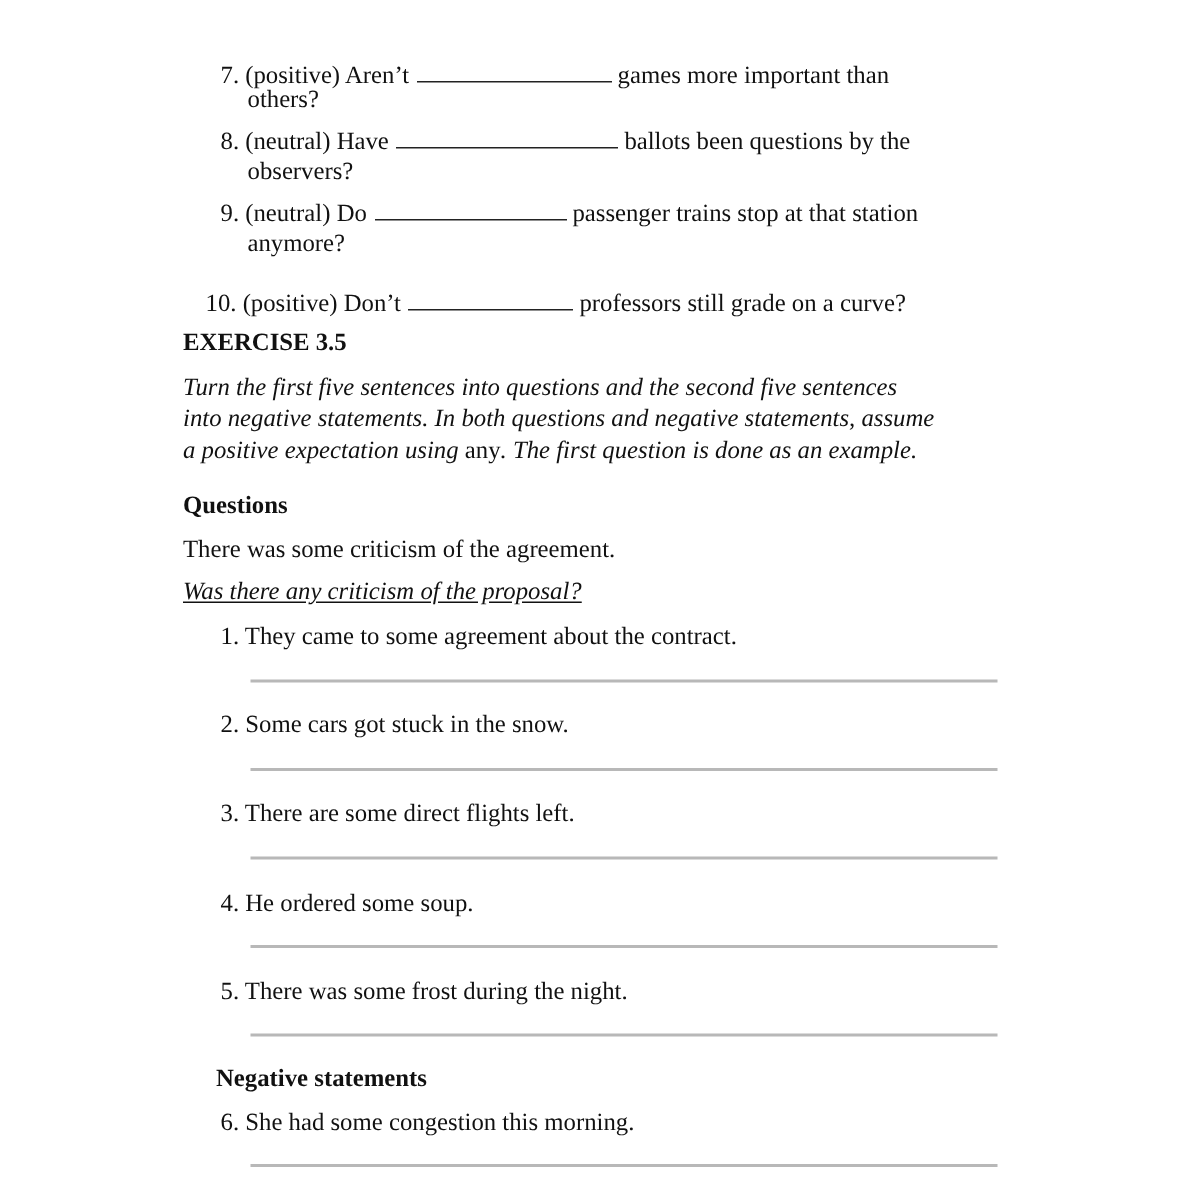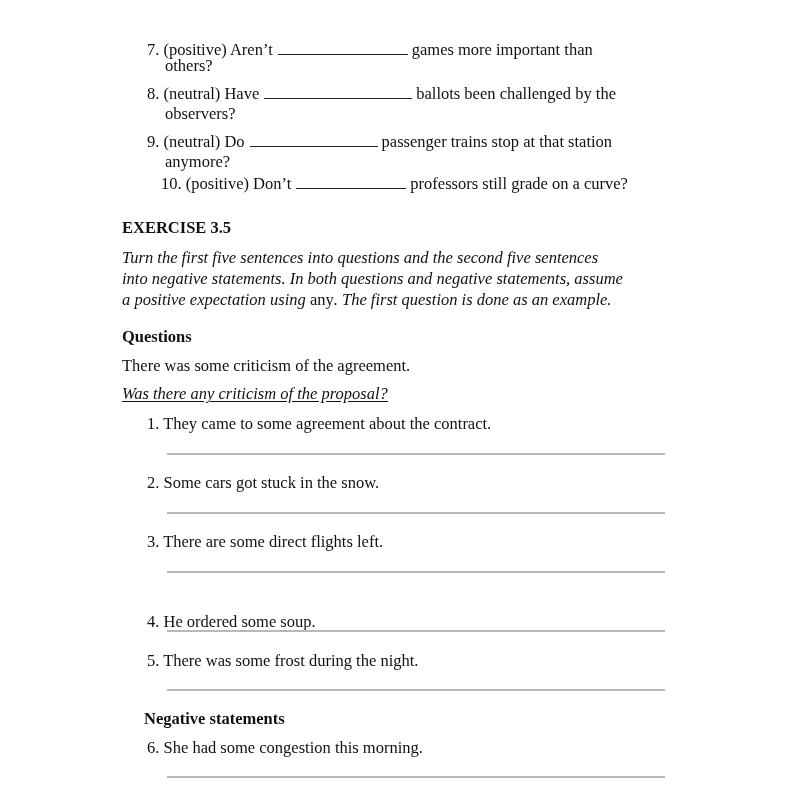--- a/index.html
+++ b/index.html
@@ -16,31 +16,31 @@
 <body>
 
 <div class="abs" style="left:147px; top:40px;">
   <span>7.</span>
   <span>(positive) Aren’t</span><span class="blank" style="width:130px;"></span><span>games more important than</span>
 </div>
 <div class="abs" style="left:165px; top:56px;">others?</div>
 
 <div class="abs" style="left:147px; top:84px;">
   <span>8.</span>
-  <span>(neutral) Have</span><span class="blank" style="width:148px;"></span><span>ballots been challenged by the</span>
+  <span>(neutral) Have</span><span class="blank" style="width:148px;"></span><span>ballots been questions by the</span>
 </div>
 <div class="abs" style="left:165px; top:104px;">observers?</div>
 
 <div class="abs" style="left:147px; top:132px;">
   <span>9.</span>
   <span>(neutral) Do</span><span class="blank" style="width:128px;"></span><span>passenger trains stop at that station</span>
 </div>
 <div class="abs" style="left:165px; top:152px;">anymore?</div>
 
-<div class="abs" style="left:137px; top:174px;margin-left:24px;">
+<div class="abs" style="left:137px; top:192px;">
   <span>10.</span>
   <span>(positive) Don’t</span><span class="blank" style="width:110px;"></span><span>professors still grade on a curve?</span>
 </div>
 
 <div class="abs bold" style="left:122px; top:218px;">EXERCISE 3.5</div>
 
 <div class="abs italic" style="left:122px; top:248px;">Turn the first five sentences into questions and the second five sentences</div>
 <div class="abs italic" style="left:122px; top:269px;">into negative statements. In both questions and negative statements, assume</div>
 <div class="abs" style="left:122px; top:290px;">
   <span class="italic">a positive expectation using </span><span>any</span><span class="italic">. The first question is done as an example.</span>
@@ -62,21 +62,21 @@
   <span>Some cars got stuck in the snow.</span>
 </div>
 <div class="ans-line" style="top:512px;"></div>
 
 <div class="abs" style="left:147px; top:532px;text-align:center;">
   <span>3.</span>
   <span>There are some direct flights left.</span>
 </div>
 <div class="ans-line" style="top:571px;"></div>
 
-<div class="abs" style="left:147px; top:592px;margin-top:20px;">
+<div class="abs" style="left:147px; top:592px;">
   <span>4.</span>
   <span>He ordered some soup.</span>
 </div>
 <div class="ans-line" style="top:630px;"></div>
 
 <div class="abs" style="left:147px; top:651px;">
   <span>5.</span>
   <span>There was some frost during the night.</span>
 </div>
 <div class="ans-line" style="top:689px;"></div>

